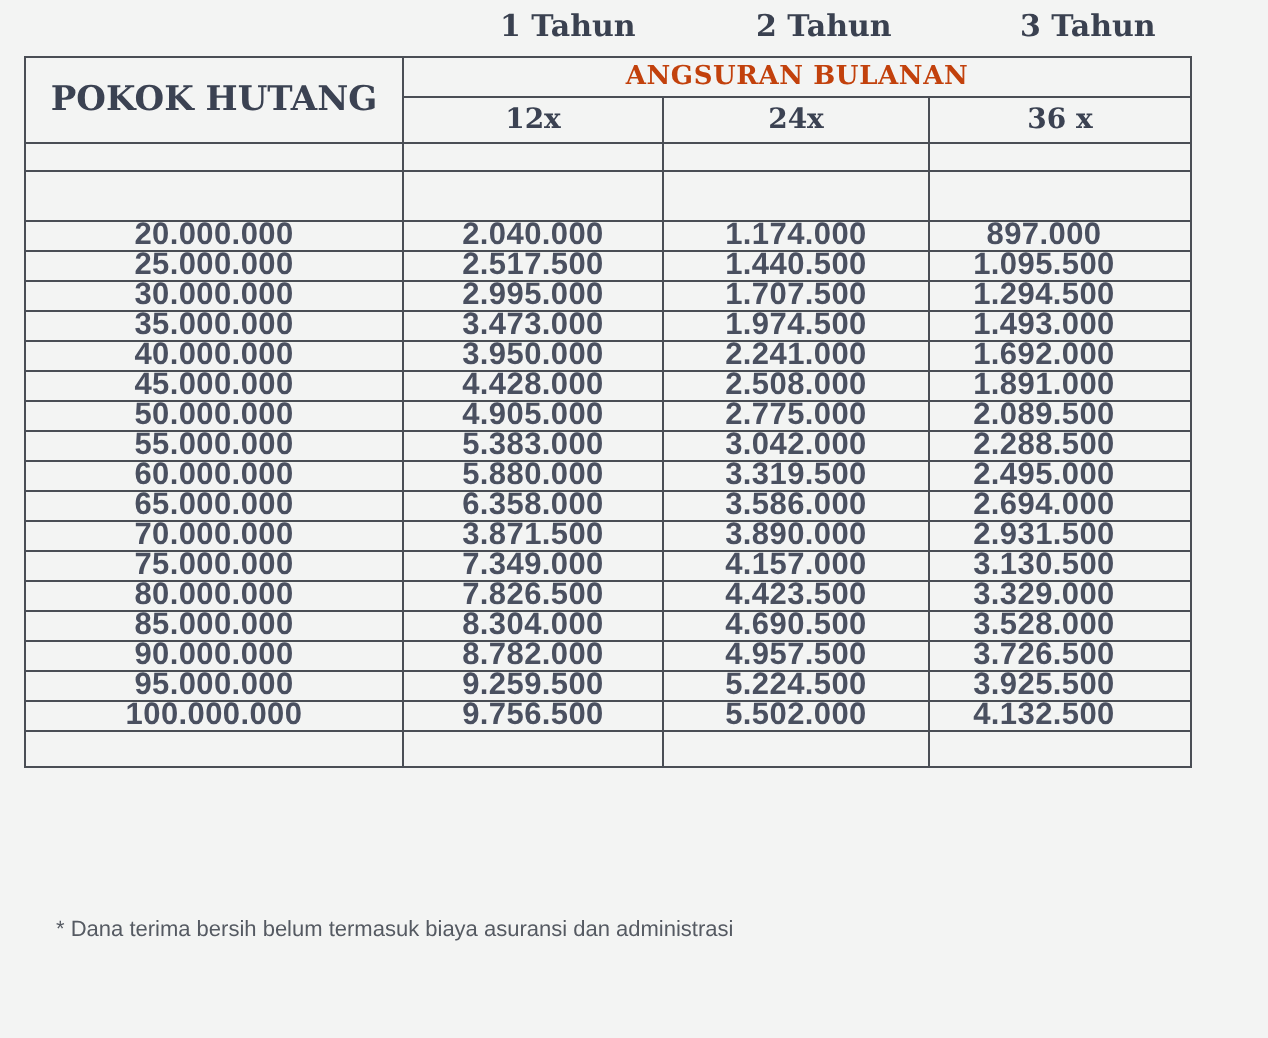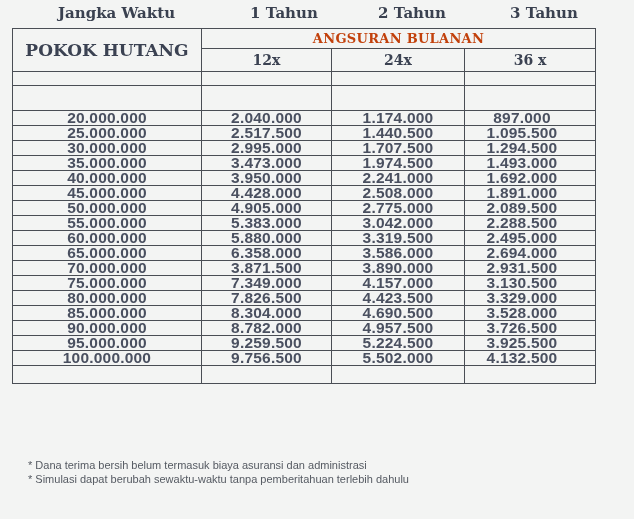--- a/index.html
+++ b/index.html
@@ -61,21 +61,20 @@
     .notes {
       position: absolute; left: 28px; top: 458px; width: 600px;
       font-size: 11px; color: #555a62; line-height: 14px;
     }
     .notes div { white-space: nowrap; }
   </style>
 </head>
 <body>
 
 <div class="top-header">
-  <span class="th-label">Jangka Waktu</span>
   <span class="th-1">1 Tahun</span>
   <span class="th-2">2 Tahun</span>
   <span class="th-3">3 Tahun</span>
 </div>
 
 <table class="loan">
   <colgroup>
       <col class="c0">
       <col class="c1">
       <col class="c2">
@@ -211,14 +210,13 @@
         <td></td>
         <td></td>
         <td></td>
         <td></td>
       </tr>
   </tbody>
 </table>
 
 <div class="notes">
   <div>* Dana terima bersih belum termasuk biaya asuransi dan administrasi</div>
-  <div>* Simulasi dapat berubah sewaktu-waktu tanpa pemberitahuan terlebih dahulu</div>
 </div>
 
 </body></html>

